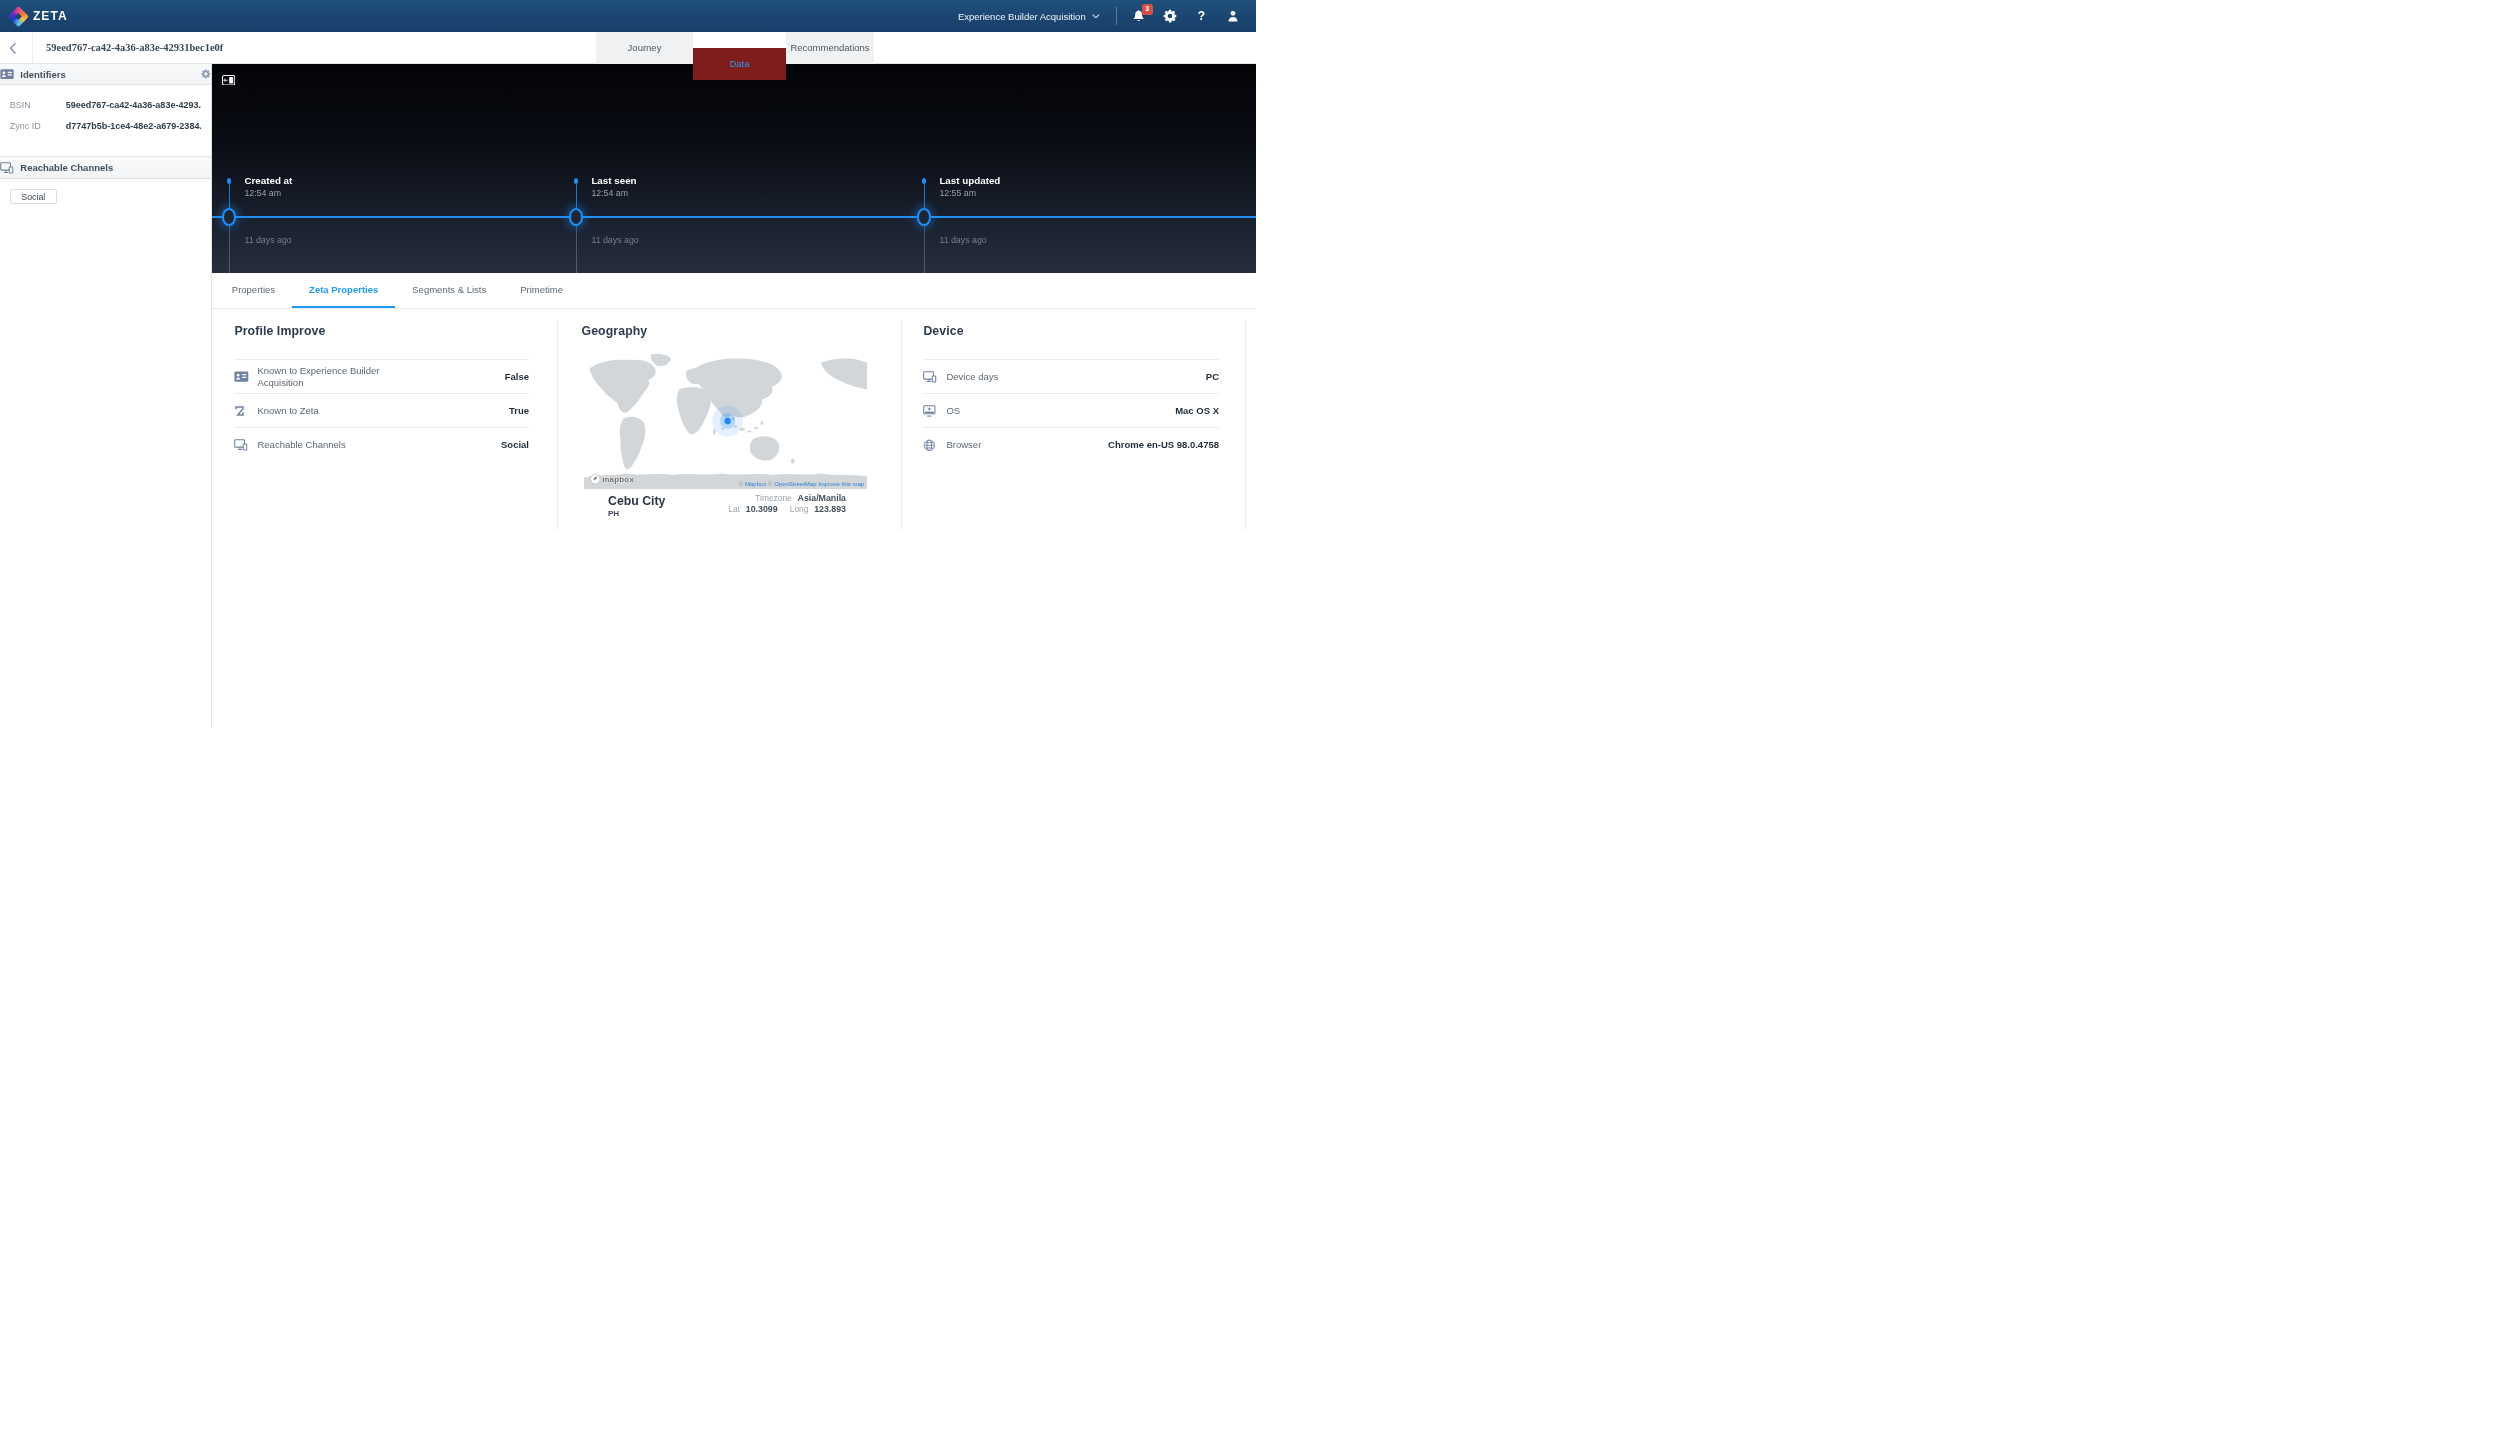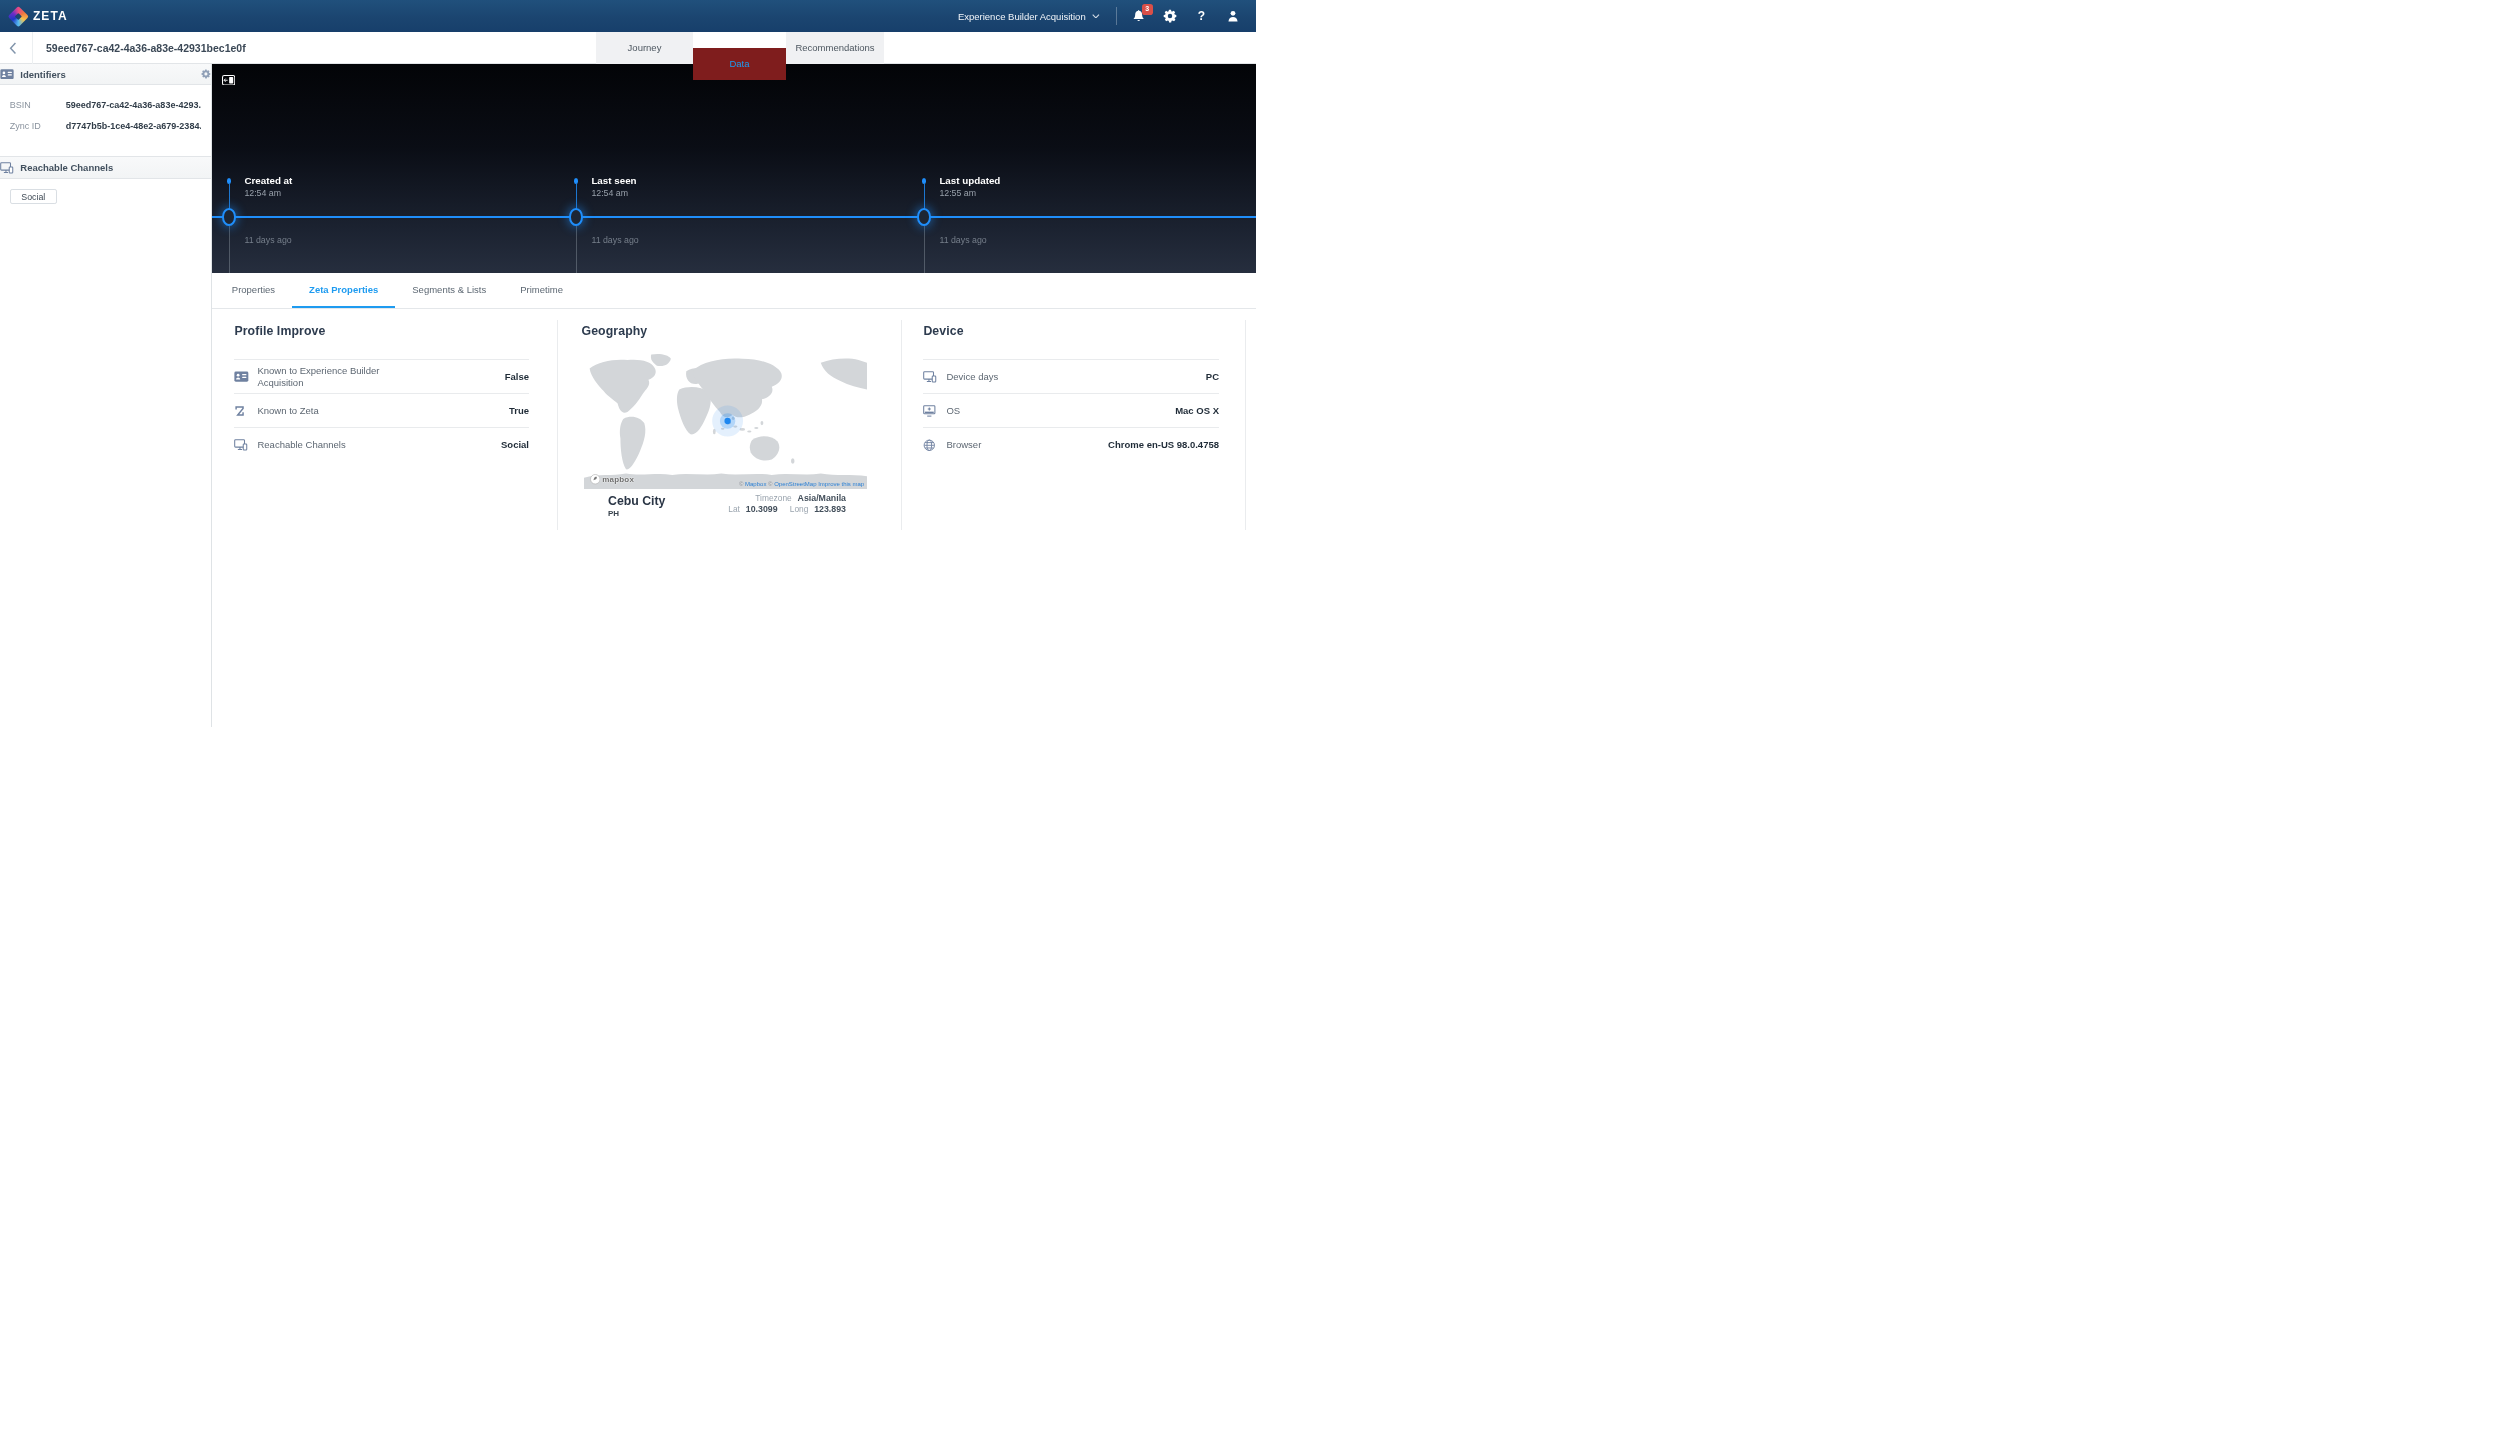--- a/index.html
+++ b/index.html
@@ -26,25 +26,25 @@
   .nav-icon:last-child { margin-right:1.4px; }
   .badge { position:absolute; top:-4.2px; right:-6.3px; min-width:11.2px; height:10.5px; border-radius:2.8px;
     background:#d94f48; color:#fff; font-size:7px; font-weight:bold; line-height:10.5px; text-align:center; padding:0 2.1px; }
   .help-glyph { color:#fff; font-size:12px; font-weight:bold; }
 
   
   .subheader { position:absolute; left:0; top:32px; width:1256px; height:32px; background:#fff;
     border-bottom:0.7px solid #e2e5e8; z-index:15; }
   .back-btn { position:absolute; left:9px; top:9.8px; width:11.2px; height:12.6px; cursor:pointer; }
   .sub-divider { position:absolute; left:32px; top:0; width:0.7px; height:32px; background:#eceff1; }
-  .profile-id { position:absolute; left:46px; top:0; line-height:32px; font-size:10.5px; font-weight:bold; color:#3b4856; }
+  .profile-id { position:absolute; left:46px; top:0; line-height:32px; font-size:10.5px; font-weight:bold; color:#3b4856;font-family:Liberation Serif, serif; }
   .tabs { position:absolute; left:596px; top:0; height:32px; display:flex; }
   .tab { height:32px; line-height:32px; text-align:center; font-size:9.5px; color:#4d5760;
     background:#f0f1f3; cursor:pointer; }
-  .tab.t0 { width:97px; } .tab.t1 { width:93px; } .tab.t2 { width:98px; }
+  .tab.t0 { width:97px; } .tab.t1 { width:93px; } .tab.t2 { width:88px; }
   .tab.active { background:#7f1d1d; color:#1e9bf0; font-weight:normal;margin-top:16px; }
 
   
   .sidebar { position:absolute; left:0; top:64px; width:212px; height:663px; background:#fff;
     border-right:0.7px solid #dfe3e6; z-index:10; }
   .side-header { height:21px; display:flex; align-items:center; padding:0 0;
     background:linear-gradient(#f8f9fa,#f2f4f5); border-bottom:0.7px solid #e2e5e8; }
   .side-header.second { height:22.4px; border-top:0.7px solid #e2e5e8; }
   .side-title { margin-left:6.3px; font-size:9.5px; font-weight:bold; color:#42505e; }
   .side-gear { margin-left:auto; display:flex; cursor:pointer; }

